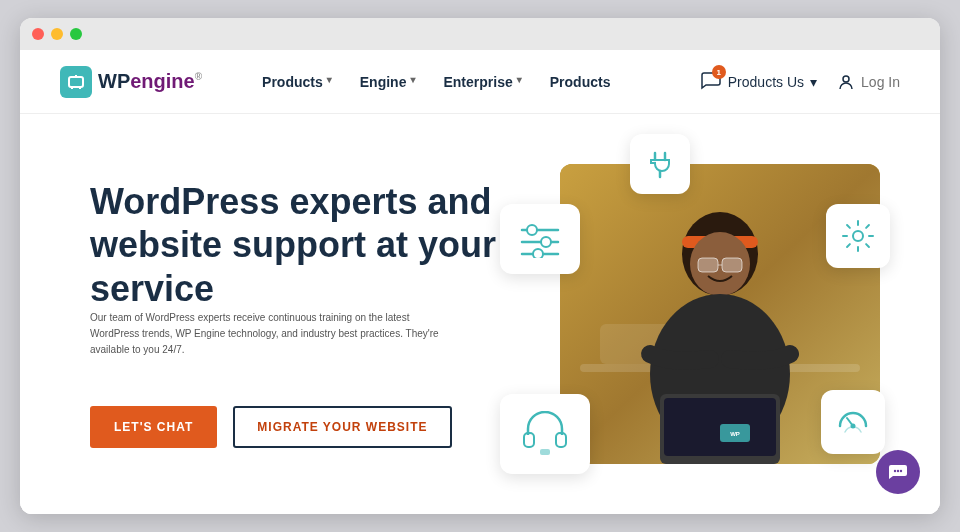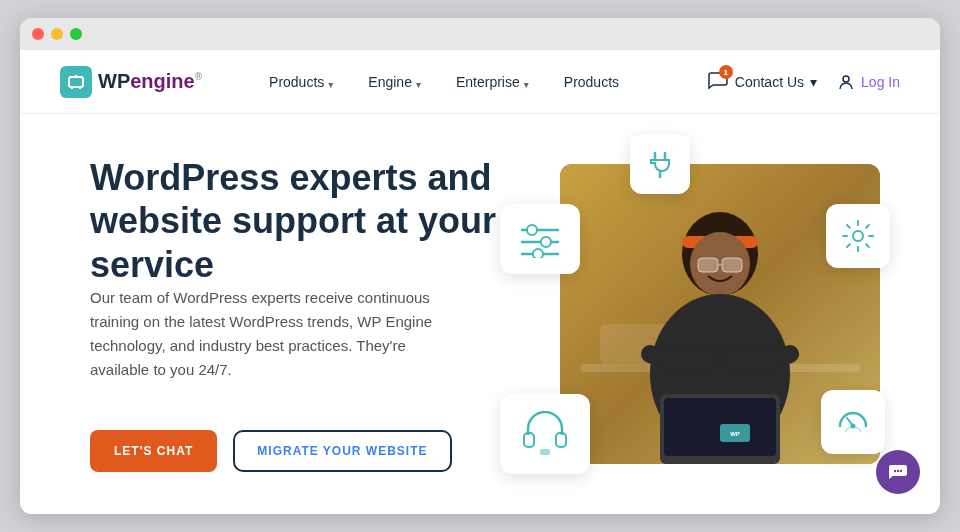--- a/index.html
+++ b/index.html
@@ -105,27 +105,26 @@
 
     .nav-links {
       display: flex;
       align-items: center;
       gap: 28px;
       flex: 1;
     }
 
     .nav-item {
       display: flex;
-      align-items: flex-end;
+      align-items: flex-start;
       gap: 4px;
       font-size: 14px;
-      font-weight: 400;
+      font-weight: 700;
       color: #1a2e44;
       cursor: pointer;
-      margin-left: 7px;
     }
 
     .nav-item .chevron {
       font-size: 10px;
       color: #666;
     }
 
     .nav-right {
       display: flex;
       align-items: center;
@@ -162,21 +161,21 @@
       justify-content: center;
       font-weight: 700;
     }
 
     .login-btn {
       display: flex;
       align-items: center;
       gap: 6px;
       font-size: 14px;
       font-weight: 500;
-      color: #8b5cf6;
+      color: #737373;
       cursor: pointer;
     }
 
     
     .hero {
       flex: 1;
       display: flex;
       align-items: center;
       padding: 0 60px 0 70px;
       background: #fff;
@@ -191,21 +190,21 @@
     }
 
     .hero-title {
       font-size: 36px;
       font-weight: 800;
       color: #1a2e44;
       line-height: 1.2;
     }
 
     .hero-description {
-      font-size: 15px;
+      font-size: 10px;
       color: #555;
       line-height: 1.6;
       margin-bottom: 48px;
       max-width: 360px;
     }
 
     .hero-buttons {
       display: flex;
       gap: 16px;
       align-items: center;
@@ -213,33 +212,33 @@
 
     .btn-primary {
       background: #e05a1e;
       color: white;
       border: none;
       padding: 14px 24px;
       font-size: 12px;
       font-weight: 700;
       letter-spacing: 1px;
       cursor: pointer;
-      border-radius: 8px;
+      border-radius: 3px;
     }
 
     .btn-secondary {
       background: transparent;
-      color: #3b82f6;
+      color: #c2410c;
       border: 2px solid #1a2e44;
       padding: 12px 22px;
       font-size: 12px;
       font-weight: 700;
       letter-spacing: 1px;
       cursor: pointer;
-      border-radius: 10px;
+      border-radius: 3px;
     }
 
     
     .hero-right {
       position: relative;
       width: 380px;
       height: 340px;
       flex-shrink: 0;
     }
 
@@ -375,21 +374,21 @@
       </div>
 
       <div class="nav-right">
         <div class="contact-us">
           <div class="contact-icon-wrap">
             <svg width="22" height="22" viewBox="0 0 22 22" fill="none">
               <path d="M4 4h14a2 2 0 012 2v8a2 2 0 01-2 2H6l-4 3V6a2 2 0 012-2z" stroke="#1a2e44" stroke-width="1.5" fill="none"></path>
             </svg>
             <span class="contact-badge">1</span>
           </div>
-          <span>Contact Us</span>
+          <span>Products Us</span>
           <span class="chevron">▾</span>
         </div>
         <div class="login-btn">
           <svg width="18" height="18" viewBox="0 0 18 18" fill="none">
             <circle cx="9" cy="6" r="3" stroke="#1a2e44" stroke-width="1.5" fill="none"></circle>
             <path d="M3 16c0-3.314 2.686-6 6-6s6 2.686 6 6" stroke="#1a2e44" stroke-width="1.5" fill="none"></path>
           </svg>
           <span>Log In</span>
         </div>
       </div>

